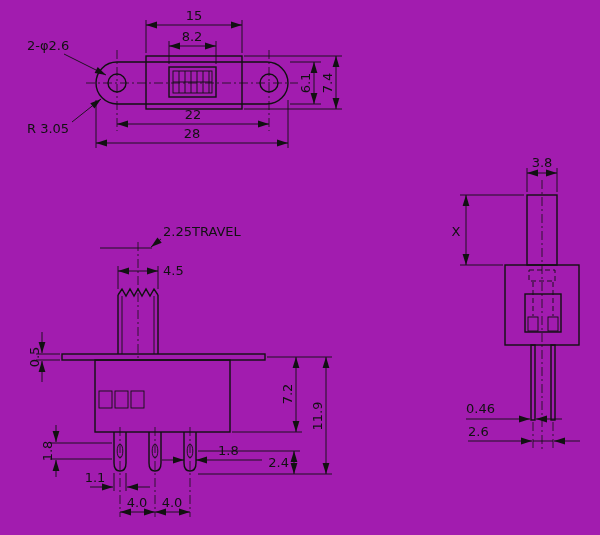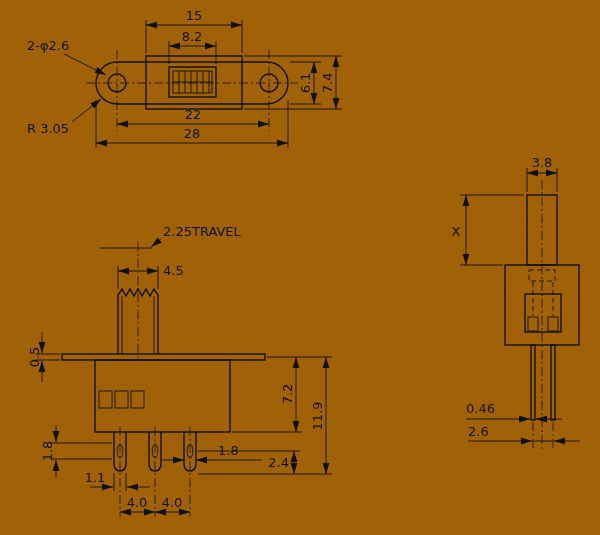--- a/index.html
+++ b/index.html
@@ -1,17 +1,17 @@
 <!DOCTYPE html>
 <html><head>
 <meta charset="utf-8">
 <style>
   html,body { margin:0; padding:0; background:#fff; }
   #stage {
-    position:relative; width:600px; height:535px; background:#a16207;
+    position:relative; width:600px; height:535px; background:#a21caf;
     font-family:"DejaVu Sans", sans-serif;
     overflow:hidden;
   }
   svg text {
     font-family:"DejaVu Sans", sans-serif;
     font-size:13px;
     fill:#111;
   }
   .outline { stroke:#111; stroke-width:1.4; fill:none; }
   .thin    { stroke:#111; stroke-width:0.9; fill:none; }

